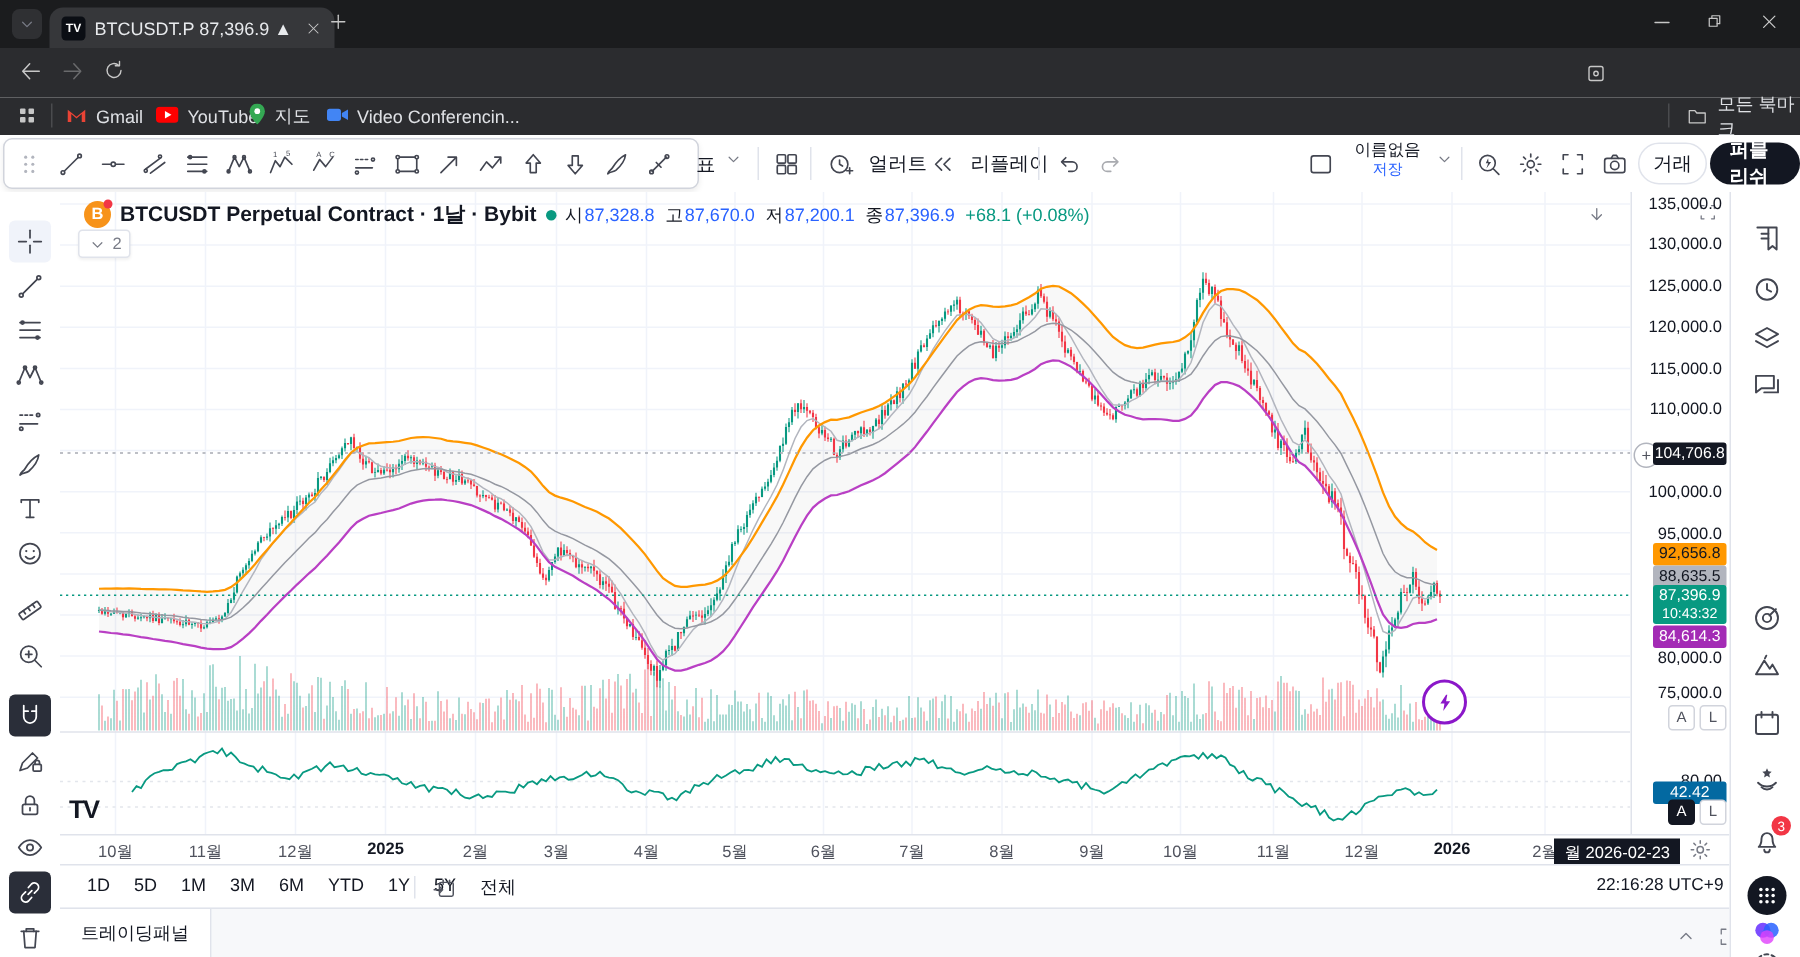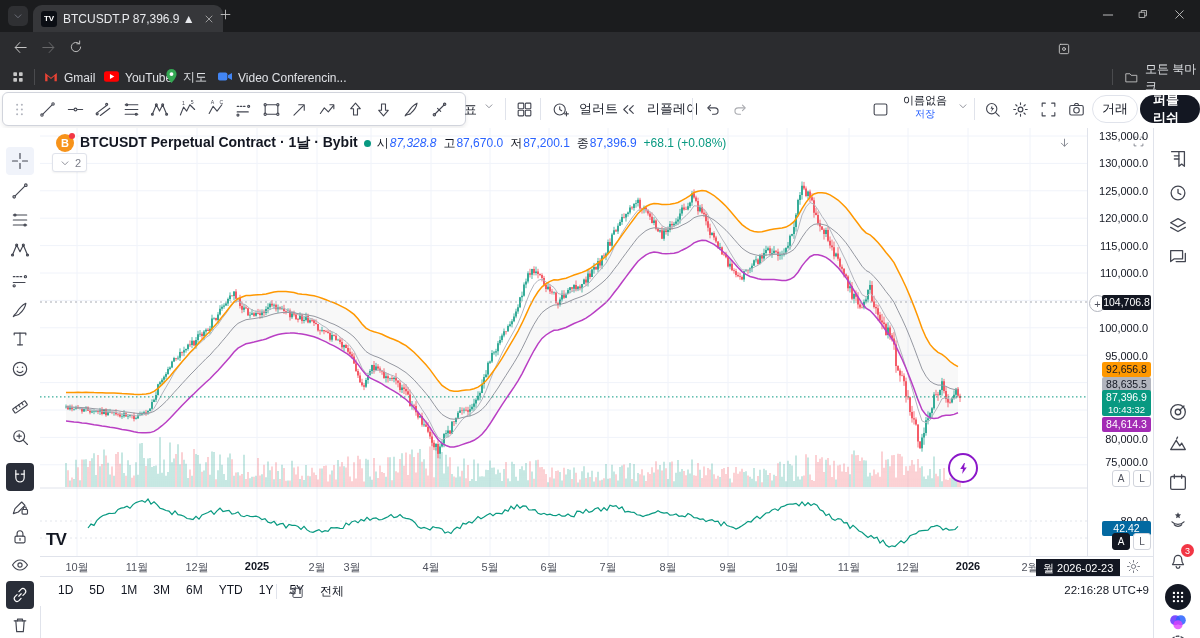--- a/index.html
+++ b/index.html
@@ -770,21 +770,21 @@
         <line x1="0" y1="393" x2="1047" y2="393" stroke="#e3e6ec" stroke-dasharray="2,3"></line>
         <line x1="0" y1="410" x2="1047" y2="410" stroke="#e3e6ec" stroke-dasharray="2,3"></line>
         <polyline points="48,400.0 51,396.1 54,397.4 57,392.3 60,389.5 63,387.5 66,386.6 69,385.4 72,385.5 75,385.1 78,381.4 81,380.2 84,379.6 87,378.2 90,380.3 93,376.6 96,374.6 99,373.5 102,372.6 105,374.3 108,371.0 111,376.1 114,373.7 117,376.6 120,380.2 123,381.1 126,382.5 129,383.1 132,386.5 135,382.9 138,386.6 141,387.2 144,388.3 147,390.5 150,390.8 153,391.5 156,388.3 159,391.1 162,387.0 165,385.7 168,384.5 171,382.8 174,386.3 177,382.8 180,380.2 183,383.5 186,382.9 189,382.3 192,386.1 195,385.5 198,384.0 201,387.8 204,388.7 207,387.3 210,388.3 213,388.6 216,388.2 219,389.2 222,391.6 225,390.7 228,394.2 231,395.0 234,393.3 237,397.2 240,395.9 243,395.4 246,399.9 249,396.4 252,397.4 255,397.3 258,398.5 261,401.5 264,398.3 267,401.9 270,403.8 273,404.3 276,402.9 279,401.6 282,404.1 285,402.7 288,403.3 291,399.6 294,399.8 297,399.7 300,400.4 303,400.5 306,395.0 309,397.0 312,393.7 315,392.8 318,394.8 321,391.4 324,392.9 327,389.4 330,392.2 333,390.3 336,389.8 339,391.8 342,391.5 345,390.1 348,388.7 351,386.5 354,389.6 357,388.9 360,386.5 363,389.5 366,390.4 369,390.8 372,392.1 375,394.7 378,398.8 381,400.3 384,399.4 387,400.5 390,402.0 393,398.8 396,399.7 399,399.9 402,400.9 405,405.1 408,403.8 411,405.5 414,401.5 417,399.3 420,400.6 423,395.3 426,396.0 429,393.8 432,395.0 435,391.9 438,388.6 441,390.7 444,389.0 447,387.0 450,385.4 453,387.8 456,385.4 459,385.3 462,385.9 465,381.8 468,383.2 471,378.2 474,381.0 477,376.7 480,380.1 483,377.9 486,378.1 489,382.0 492,381.9 495,381.6 498,385.3 501,386.4 504,385.3 507,386.8 510,386.1 513,387.3 516,387.7 519,386.2 522,388.2 525,388.1 528,386.1 531,388.2 534,388.8 537,383.2 540,383.4 543,385.3 546,381.3 549,384.4 552,383.4 555,380.8 558,379.8 561,383.1 564,379.7 567,382.4 570,377.3 573,378.4 576,377.7 579,380.8 582,378.9 585,384.1 588,383.4 591,384.2 594,384.3 597,386.8 600,387.2 603,388.5 606,387.3 609,386.6 612,385.4 615,384.7 618,382.7 621,384.4 624,385.2 627,384.6 630,387.2 633,387.0 636,386.0 639,388.3 642,387.9 645,388.9 648,385.5 651,387.0 654,389.7 657,389.9 660,391.4 663,390.9 666,393.6 669,392.3 672,391.7 675,393.7 678,393.2 681,397.8 684,393.9 687,397.6 690,398.5 693,399.3 696,401.1 699,399.6 702,397.8 705,395.7 708,393.3 711,394.0 714,390.8 717,388.2 720,390.6 723,387.7 726,385.0 729,384.6 732,382.0 735,380.8 738,382.5 741,379.0 744,378.2 747,376.6 750,376.0 753,376.2 756,375.4 759,377.8 762,373.9 765,377.6 768,374.7 771,377.5 774,375.6 777,377.2 780,381.8 783,383.1 786,387.5 789,386.0 792,390.9 795,392.4 798,390.6 801,391.2 804,394.9 807,394.7 810,400.4 813,397.3 816,399.9 819,403.0 822,404.2 825,407.0 828,409.4 831,407.6 834,410.2 837,409.2 840,415.1 843,412.1 846,417.0 849,419.0 852,417.8 855,418.5 858,415.6 861,412.7 864,414.9 867,412.2 870,407.8 873,406.5 876,405.7 879,403.1 882,402.7 885,402.3 888,402.1 891,398.9 894,398.4 897,397.5 900,398.7 903,401.9 906,400.2 909,402.1 912,401.8 915,401.5 918,398.4 " stroke="#089981" stroke-width="1.2" fill="none"></polyline>
       </svg>
     <div class="hdr">
       <span style="position:relative;width:18px;height:18px;border-radius:50%;background:#f7931a;color:#fff;font-size:11px;font-weight:bold;display:flex;align-items:center;justify-content:center;">B<i style="position:absolute;right:-1px;top:-1px;width:6px;height:6px;border-radius:50%;background:#f23645;"></i></span>
       <span style="font-weight:bold;">BTCUSDT Perpetual Contract · 1날 · Bybit</span>
       <span style="width:7px;height:7px;border-radius:50%;background:#089981;"></span>
       <span class="ohlc">
         <b>시</b>
-          <span style="margin-left:-6px;font-style:italic;">87,328.8</span>
+          <span style="margin-left:-6px;">87,328.8</span>
         <b>고</b>
           <span style="margin-left:-6px;">87,670.0</span>
         <b>저</b>
           <span style="margin-left:-6px;">87,200.1</span>
         <b>종</b>
           <span style="margin-left:-6px;">87,396.9</span>
         <span style="color:#089981;">+68.1 (+0.08%)</span>
       </span>
     </div>
     <div class="abs" style="left:12px;top:25px;height:17px;border:1px solid #e0e3eb;border-radius:3px;background:#fff;display:flex;align-items:center;padding:0 5px;gap:3px;font-size:11px;color:#787b86;box-shadow:0 1px 2px rgba(0,0,0,.06);">
@@ -857,21 +857,21 @@
     </div>
   </div>
 
   <div id="timeaxis">
     <div id="months">
         <div class="monthlab" style="left:37px">10월</div>
         <div class="monthlab" style="left:97px">11월</div>
         <div class="monthlab" style="left:157px">12월</div>
         <div class="monthlab b" style="left:217px">2025</div>
         <div class="monthlab" style="left:277px">2월</div>
-        <div class="monthlab" style="left:312px">3월</div>
+        <div class="monthlab" style="left:331px">3월</div>
         <div class="monthlab" style="left:391px">4월</div>
         <div class="monthlab" style="left:450px">5월</div>
         <div class="monthlab" style="left:509px">6월</div>
         <div class="monthlab" style="left:568px">7월</div>
         <div class="monthlab" style="left:628px">8월</div>
         <div class="monthlab" style="left:688px">9월</div>
         <div class="monthlab" style="left:747px">10월</div>
         <div class="monthlab" style="left:809px">11월</div>
         <div class="monthlab" style="left:868px">12월</div>
         <div class="monthlab b" style="left:928px">2026</div>
@@ -911,20 +911,41 @@
               <line x1="10.5" y1="4" x2="10.5" y2="8"></line>
               <line x1="16.5" y1="4" x2="16.5" y2="8"></line>
               <path d="M2 13h8M7.5 10.5L10 13l-2.5 2.5"></path>
             </g>
           </svg>
         </span>
       </div>
     <div class="abs" style="right:4px;top:7px;font-size:11.5px;color:#131722;">22:16:28 UTC+9</div>
   </div>
 
+  <div id="botpanel">
+    <div class="abs" style="left:0;top:0;height:32px;background:#fff;border-right:1px solid #e0e3eb;display:flex;align-items:center;padding:0 14px;font-size:12px;color:#131722;">트레이딩패널</div>
+    <div class="abs icbox" style="left:1070px;top:4px;">
+        <span>
+          <svg width="16" height="16" viewBox="0 0 24 24" style="display:block">
+            <g stroke="#787b86" fill="none" stroke-width="1.4" stroke-linecap="round" stroke-linejoin="round">
+              <polyline points="7,14.5 12,9.5 17,14.5"></polyline>
+            </g>
+          </svg>
+        </span>
+      </div>
+    <div class="abs icbox" style="left:1098px;top:4px;">
+        <span>
+          <svg width="15" height="15" viewBox="0 0 24 24" style="display:block">
+            <g stroke="#787b86" fill="none" stroke-width="1.4" stroke-linecap="round" stroke-linejoin="round">
+              <path d="M9 4H4v5M15 4h5v5M20 15v5h-5M4 15v5h5"></path>
+            </g>
+          </svg>
+        </span>
+      </div>
+  </div>
 
   <div id="rightbar">
       <div class="sb-ic" style="top:19px">
         <span style="position:relative">
           <svg width="22" height="22" viewBox="0 0 24 24" style="display:block">
             <g stroke="#434651" fill="none" stroke-width="1.4" stroke-linecap="round" stroke-linejoin="round">
               <path d="M5 4h14v16l-3-2.5L13 20V4"></path>
               <line x1="8" y1="8.5" x2="13" y2="8.5"></line>
               <line x1="8" y1="12" x2="13" y2="12"></line>
             </g>

